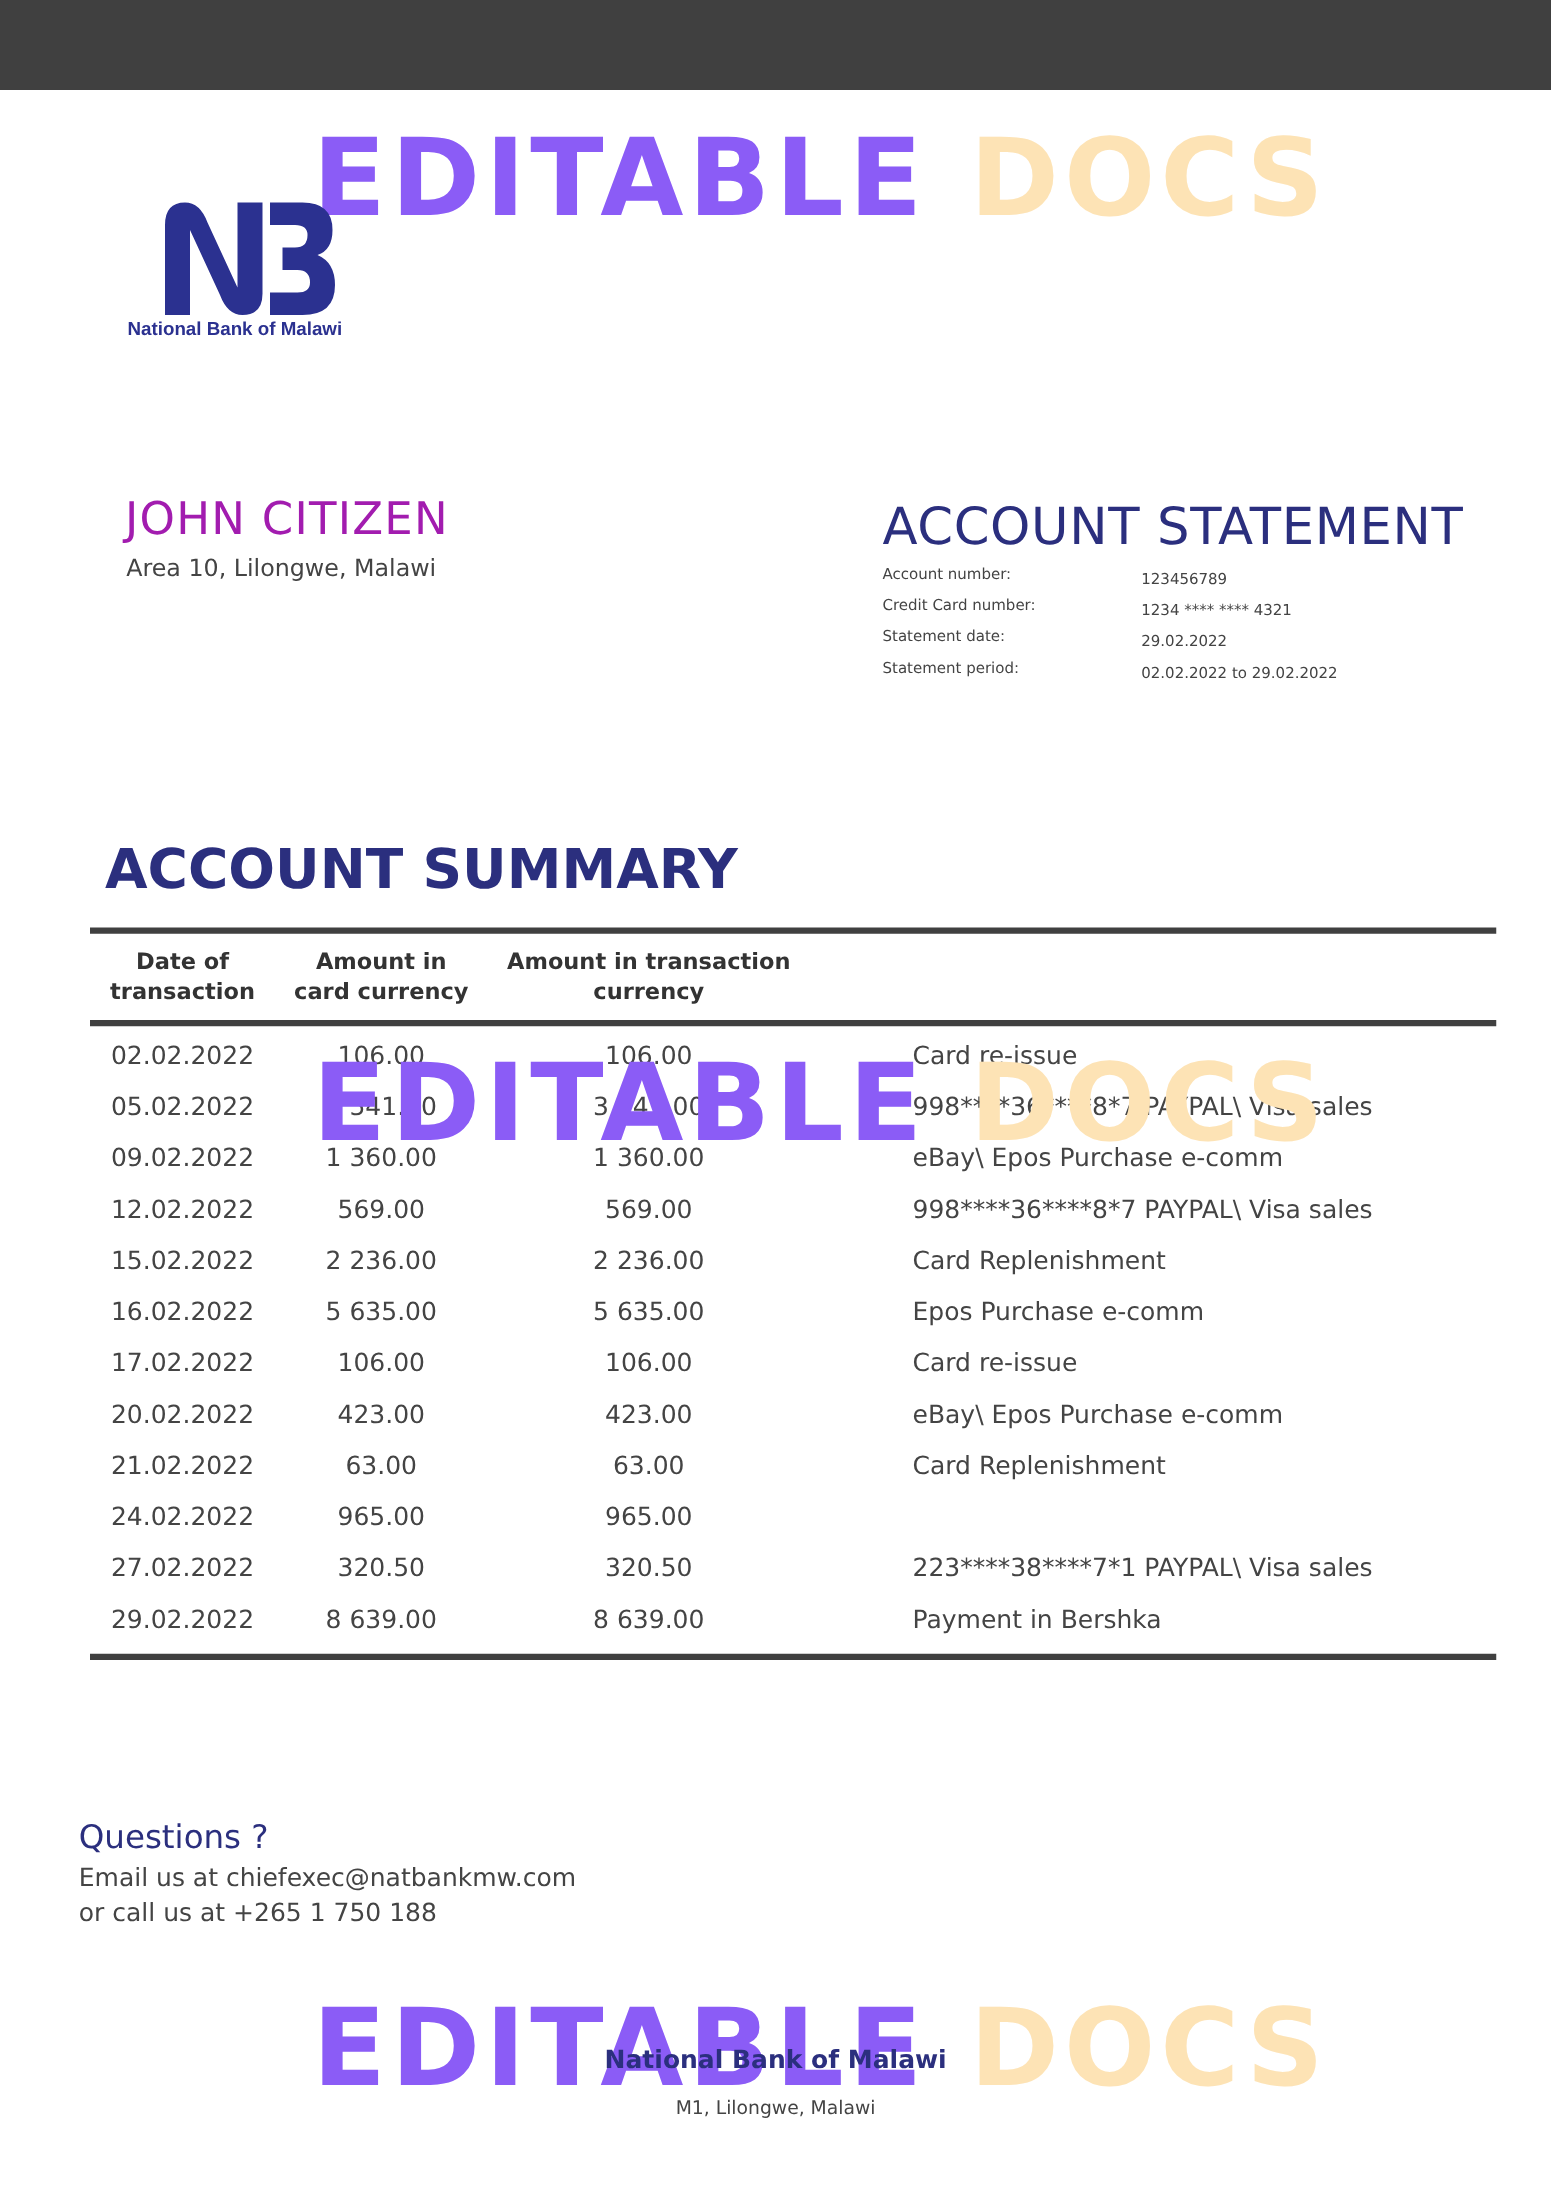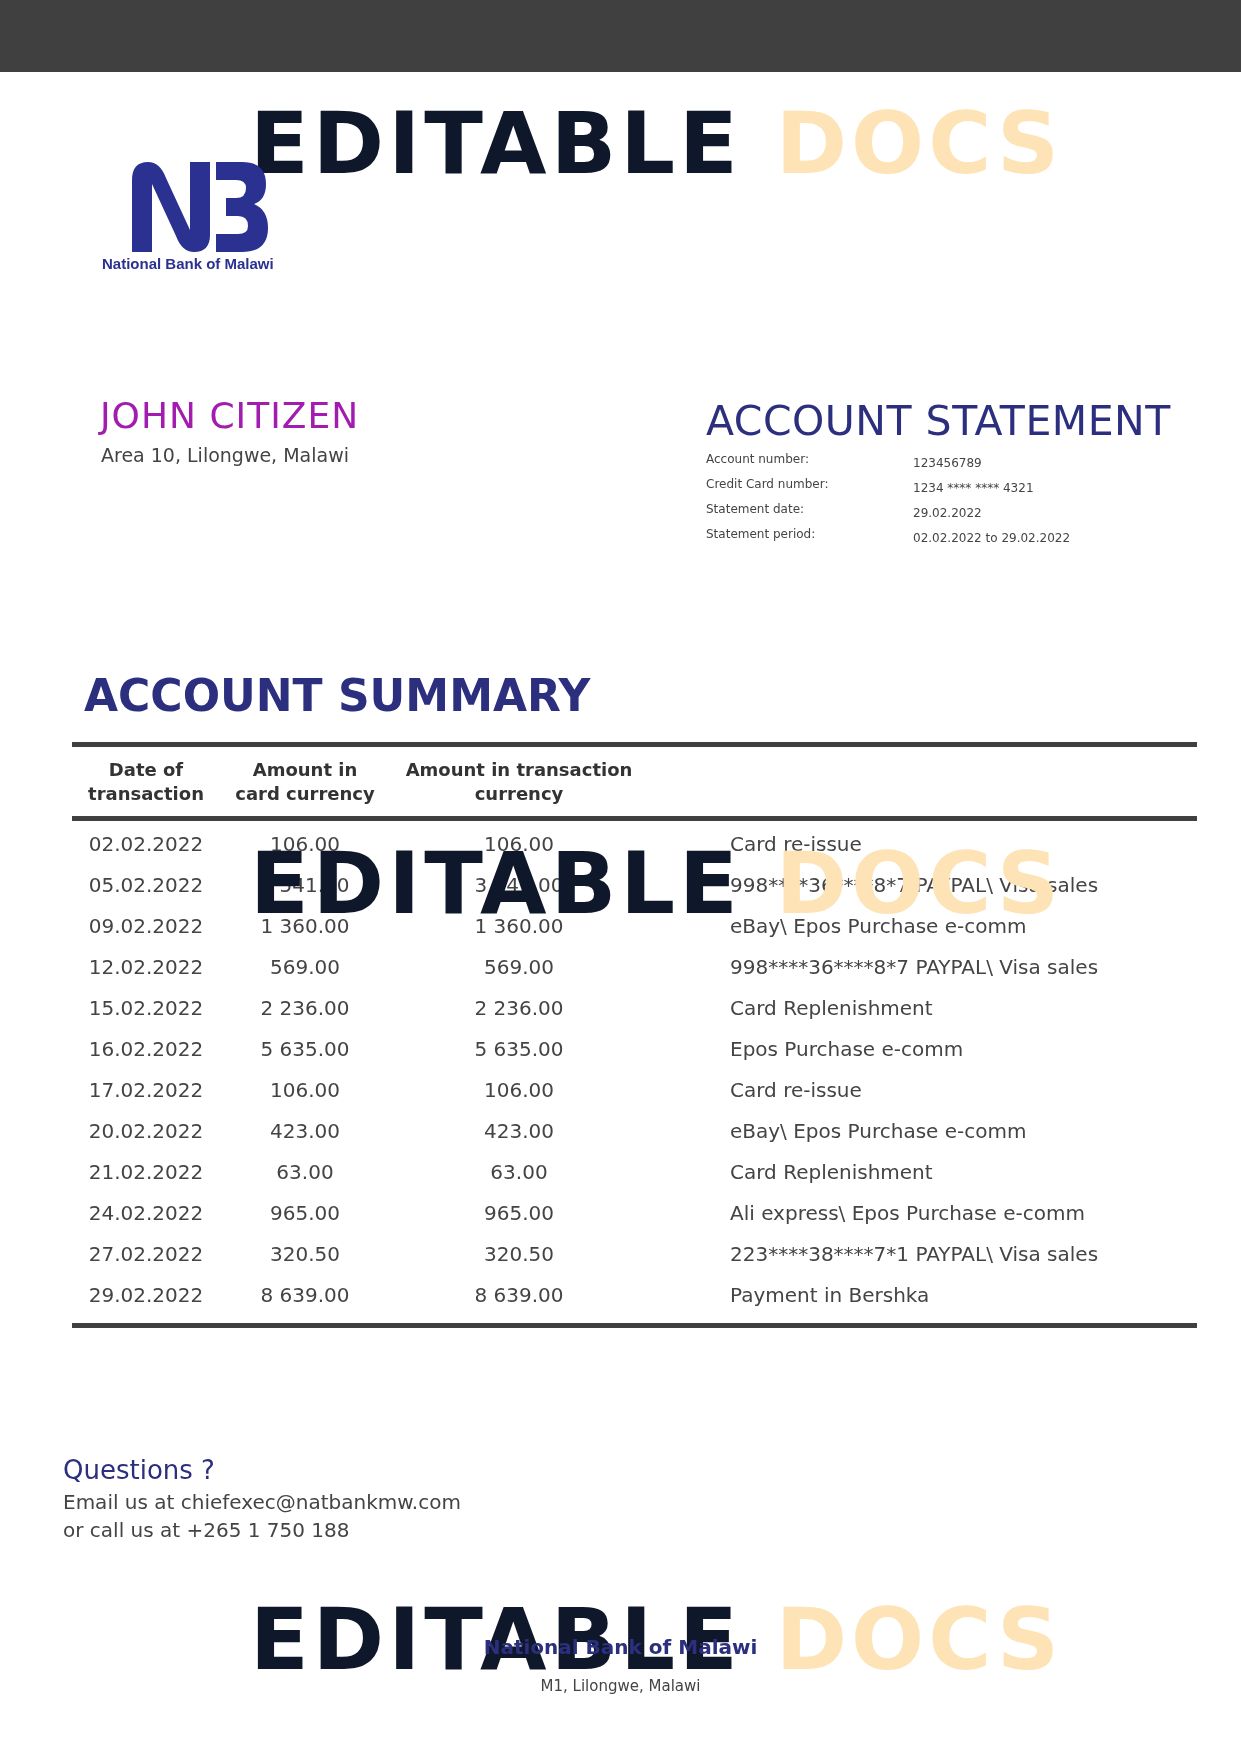--- a/index.html
+++ b/index.html
@@ -3,21 +3,21 @@
   <meta charset="utf-8">
   <style>
     html, body { margin: 0; padding: 0; }
     body {
       width: 1241px; height: 1755px; position: relative; overflow: hidden;
       background: #ffffff; font-family: "DejaVu Sans", sans-serif; color: #3f4044;
     }
     .topbar { position: absolute; left: 0; top: 0; width: 1241px; height: 72px; background: #404040; }
     .wm { position: absolute; font-family: "DejaVu Sans", sans-serif; font-weight: bold;
           font-size: 86px; letter-spacing: 4px; line-height: 1; white-space: nowrap; pointer-events: none; }
-    .wm .g { color: #0f172a; text-align: right; }
+    .wm .g { color: #8b5cf6; text-align: right; }
     .wm .o { color: #fde3b5; }
     .logo { position: absolute; left: 100px; top: 160px; width: 200px; height: 120px; }
     .logo svg { position: absolute; left: 30px; top: 0; }
     .logo .lt { position: absolute; left: 2px; top: 95px; font-family: "Liberation Sans", sans-serif;
                 font-weight: bold; font-size: 15px; color: #2b3190; white-space: nowrap; }
     .cust-name { position: absolute; left: 100px; top: 395px; font-size: 36px; letter-spacing: 1px; color: #a21caf; }
     .cust-addr { position: absolute; left: 101px; top: 444px; font-size: 19px; color: #444; }
     .stmt-title { position: absolute; left: 706px; top: 397px; font-size: 41px; letter-spacing: 0.5px; color: #2b2f7e; }
     .stmt-grid { position: absolute; left: 706px; top: 447px; font-size: 12px; line-height: 25px; }
     .stmt-row { display: flex; }
@@ -147,21 +147,20 @@
       <div class="trow">
         <div class="c1">21.02.2022</div>
         <div class="c2">63.00</div>
         <div class="c3">63.00</div>
         <div class="c4">Card Replenishment</div>
       </div>
       <div class="trow">
         <div class="c1">24.02.2022</div>
         <div class="c2">965.00</div>
         <div class="c3">965.00</div>
-        <div class="c4">Ali express\ Epos Purchase e-comm</div>
       </div>
       <div class="trow">
         <div class="c1">27.02.2022</div>
         <div class="c2">320.50</div>
         <div class="c3">320.50</div>
         <div class="c4">223****38****7*1 PAYPAL\ Visa sales</div>
       </div>
       <div class="trow">
         <div class="c1">29.02.2022</div>
         <div class="c2">8 639.00</div>

